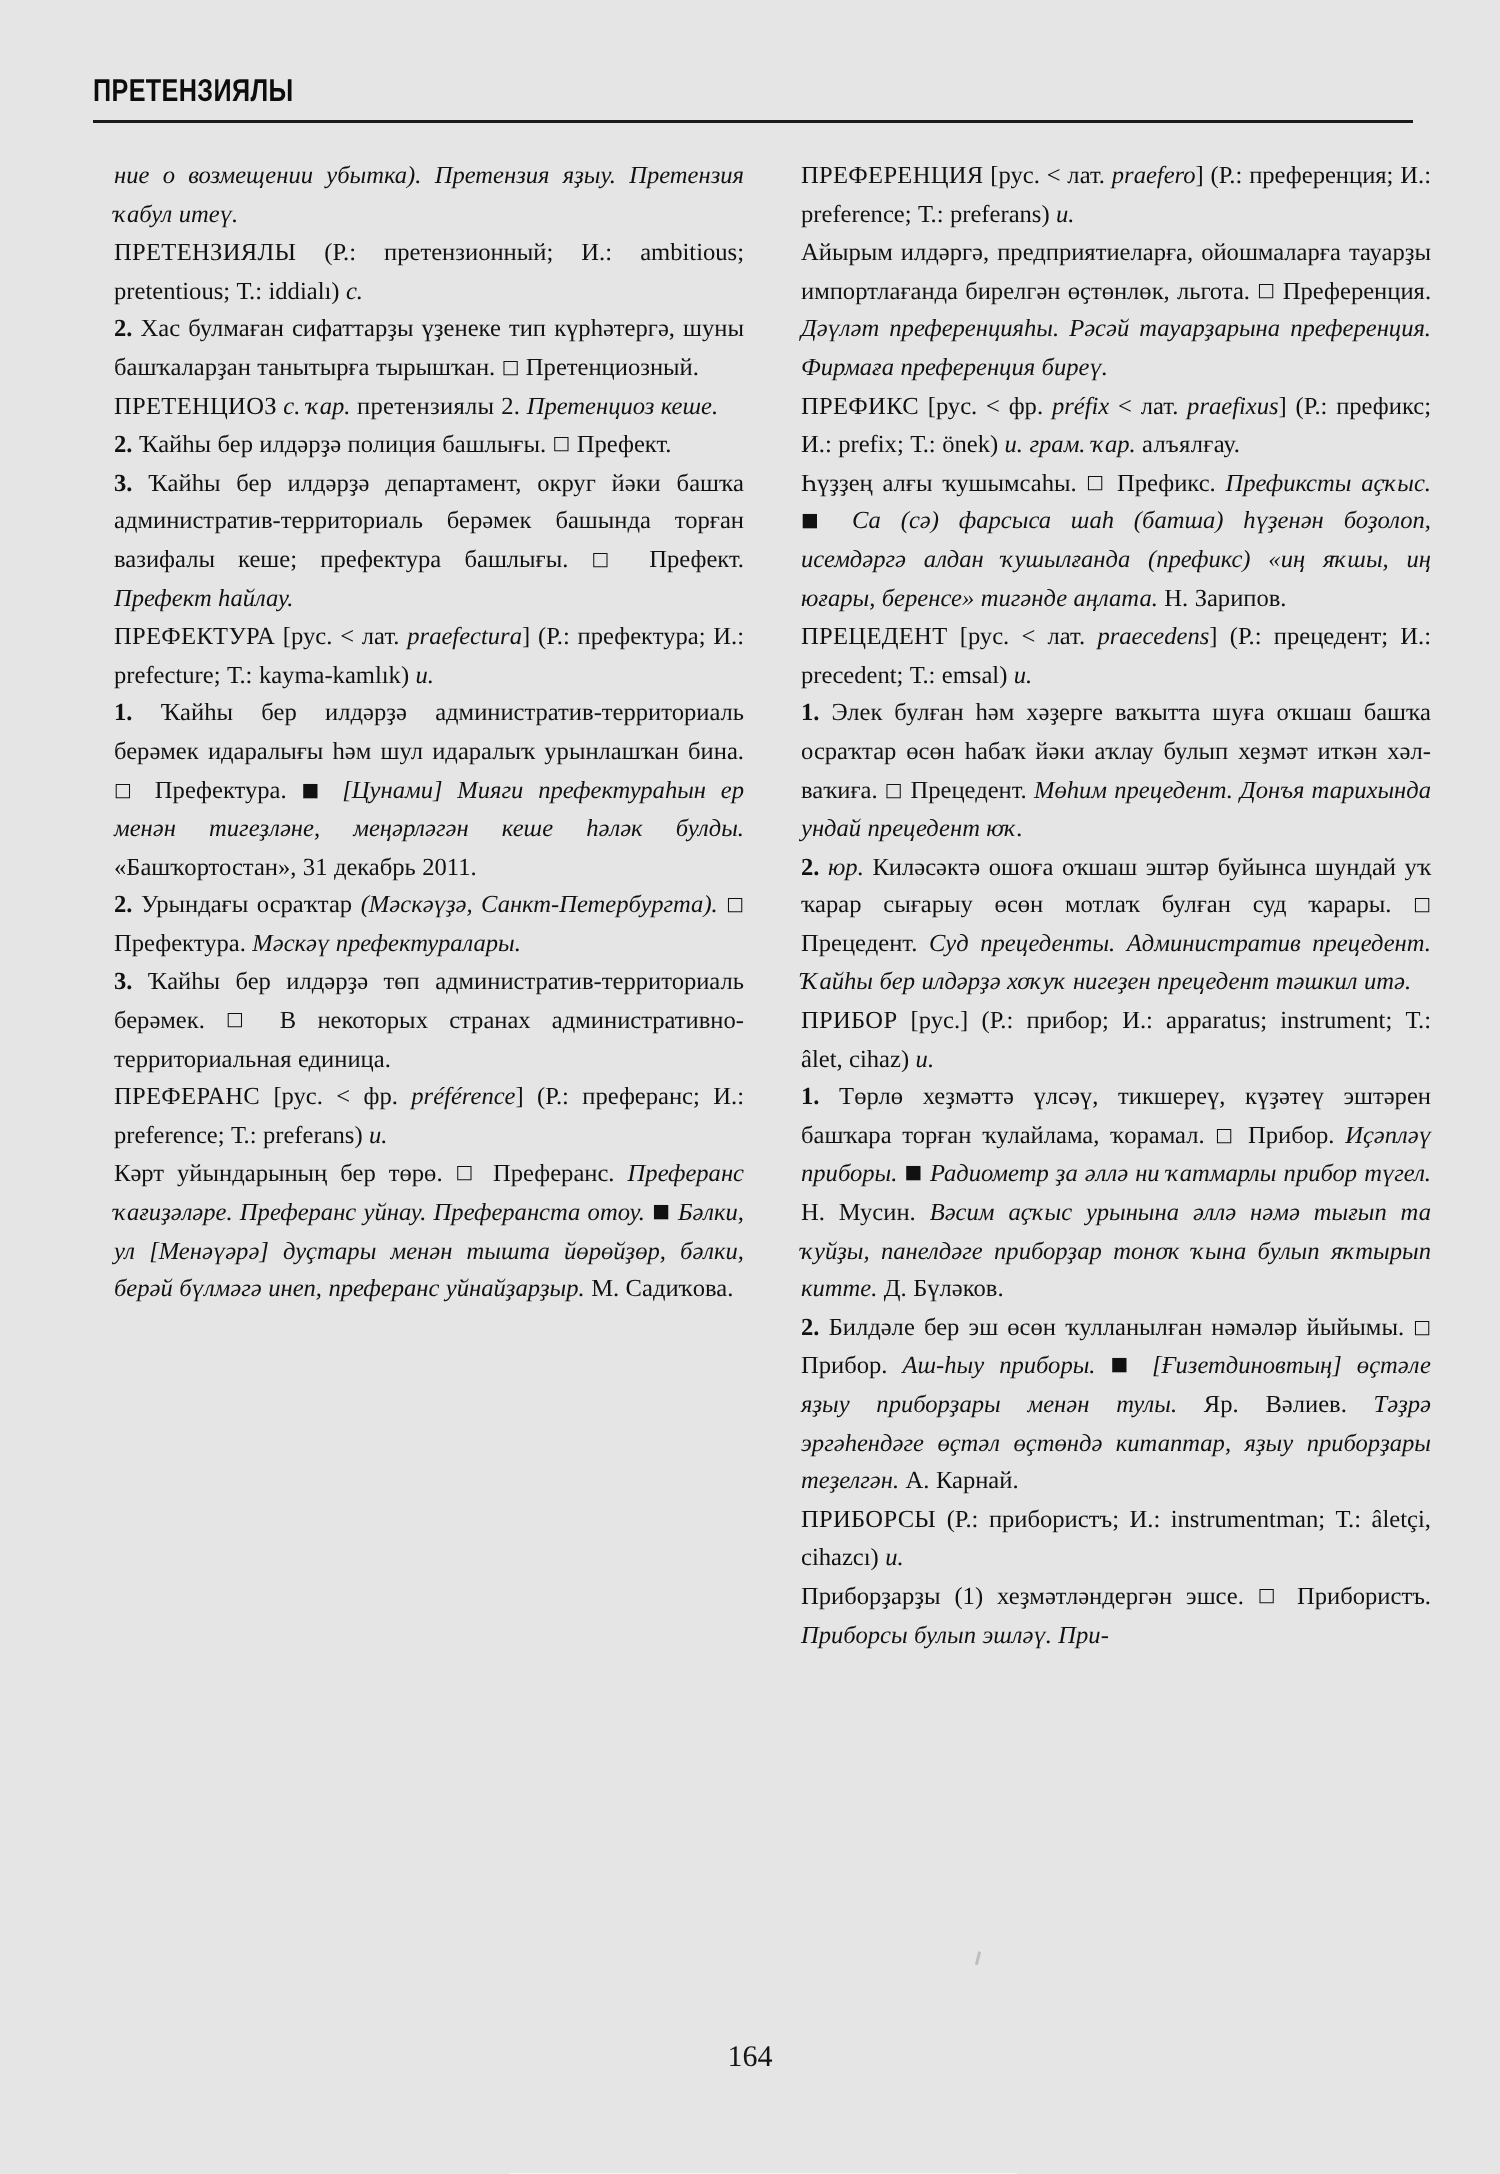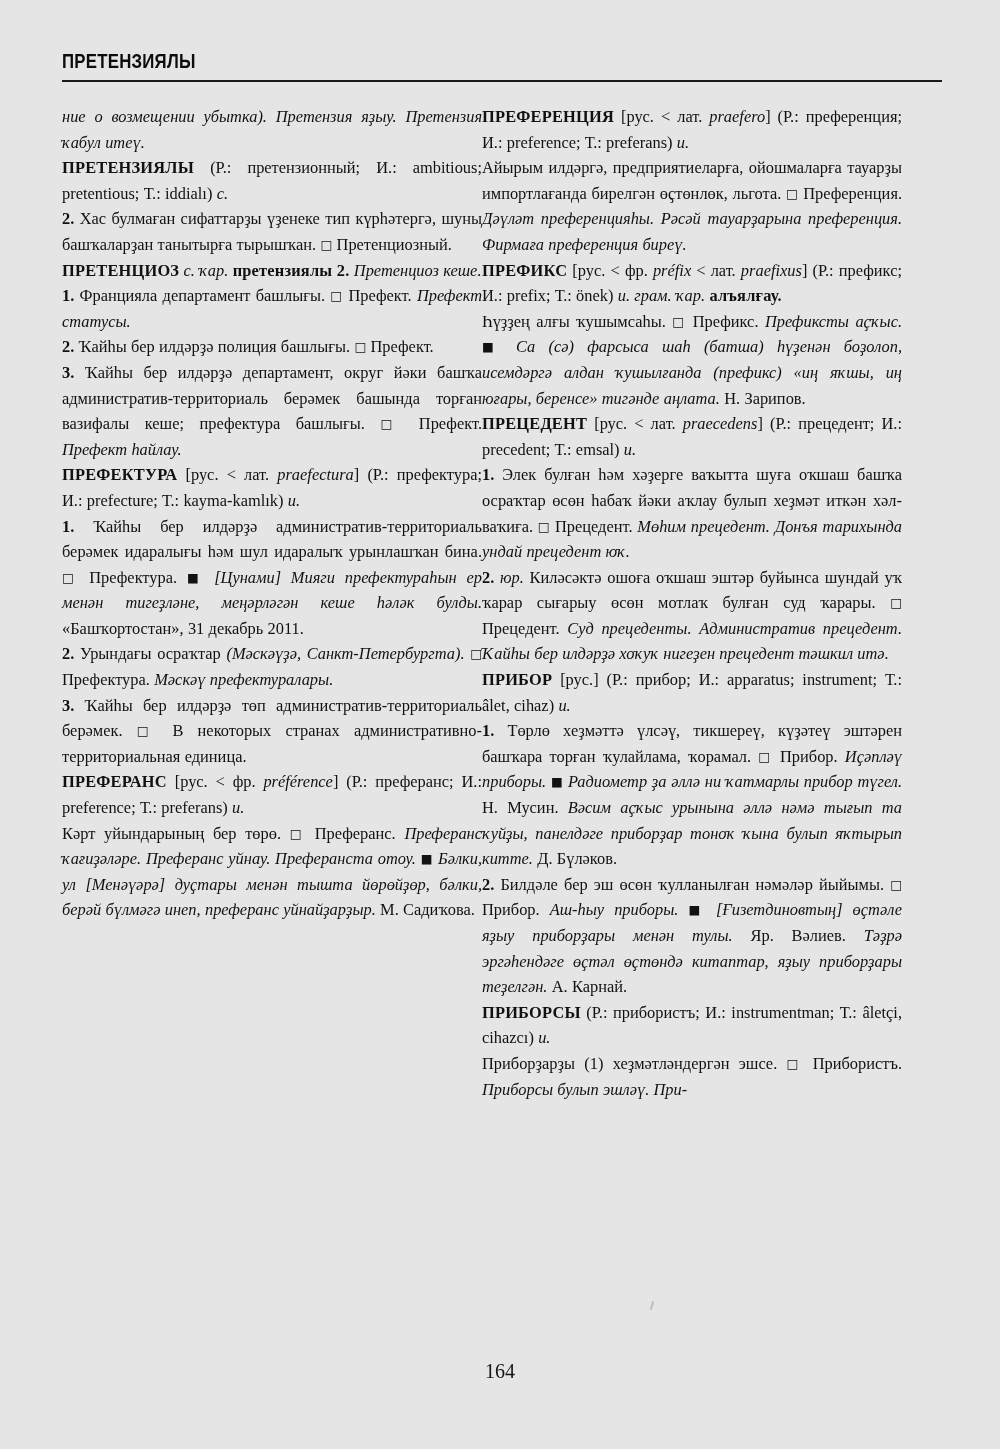--- a/index.html
+++ b/index.html
@@ -41,25 +41,26 @@
   }
   .runhead-rule {
     margin-top: 8px;
     height: 2px;
     background: #1a1a1a;
     width: 880px;
   }
   
   .columns {
     position: absolute;
-    left: 62px;
+    left: 76px;
     top: 104px;
     width: 878px;
     height: 1225px;
     display: flex;
+    gap: 38px;
   }
   .col {
     width: 420px;
     font-size: 16.4px;
     line-height: 25.6px;
     text-align: justify;
     text-justify: inter-word;
     hyphens: manual;
     word-spacing: 0.2px;
   }
@@ -68,21 +69,21 @@
     text-indent: 0;
   }
   .para {
     text-indent: 22px;
   }
   .cont {
     text-indent: 0;
   }
   
   .hw {              
-    font-weight: 700;
+    font-weight: 400;
     letter-spacing: 0.2px;
   }
   .it {              
     font-style: italic;
   }
   .sense {           
     font-weight: 700;
   }
   .sq {              
     font-family: "DejaVu Sans", sans-serif;
@@ -141,23 +142,20 @@
 
       <p class="para">
         <span class="sense">2.</span><span> Хас булмаған сифаттарҙы үҙенеке тип күрһәтергә, шуны башҡаларҙан танытырға тырышҡан. </span><span class="sq">□</span><span> Претенциозный.</span>
       </p>
 
       <p class="para">
         <span class="hw">ПРЕТЕНЦИОЗ</span><span class="it"> с. ҡар. </span><span class="hw">претензиялы 2.</span><span class="it"> Претенциоз кеше.</span>
       </p>
 
 
-      <p class="para">
-        <span class="sense">1.</span><span> Францияла департамент башлығы. </span><span class="sq">□</span><span> Префект. </span><span class="it">Префект статусы.</span>
-      </p>
 
       <p class="para">
         <span class="sense">2.</span><span> Ҡайһы бер илдәрҙә полиция башлығы. </span><span class="sq">□</span><span> Префект.</span>
       </p>
 
       <p class="para">
         <span class="sense">3.</span><span> Ҡайһы бер илдәрҙә департамент, округ йәки башҡа административ-территориаль берәмек башында торған вазифалы кеше; префектура башлығы. </span><span class="sq">□</span><span> Префект. </span><span class="it">Префект һайлау.</span>
       </p>
 
       <p class="para">

